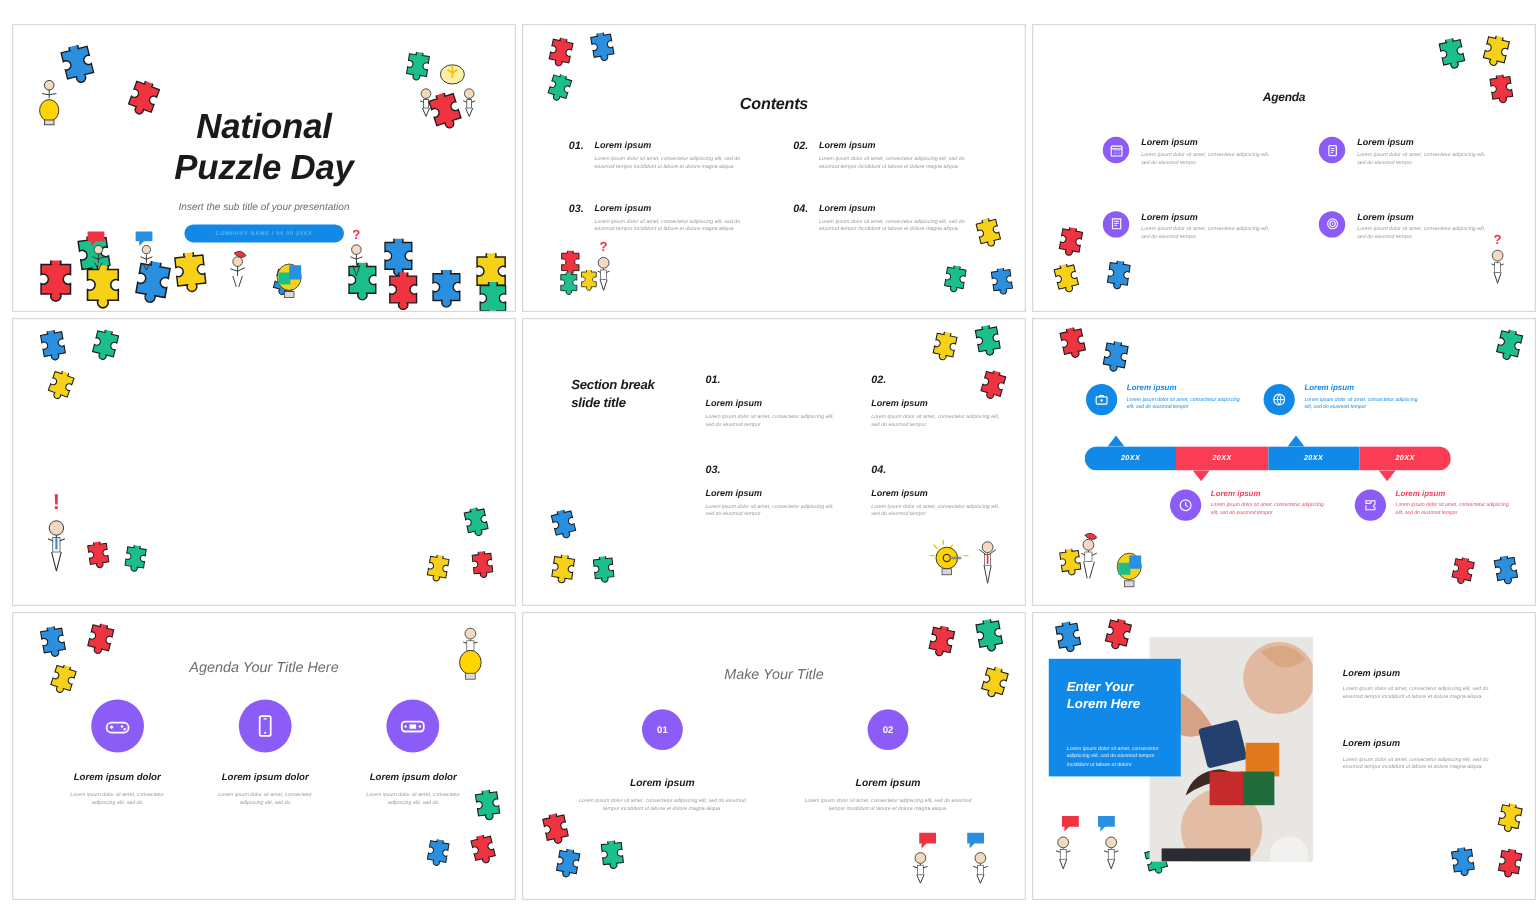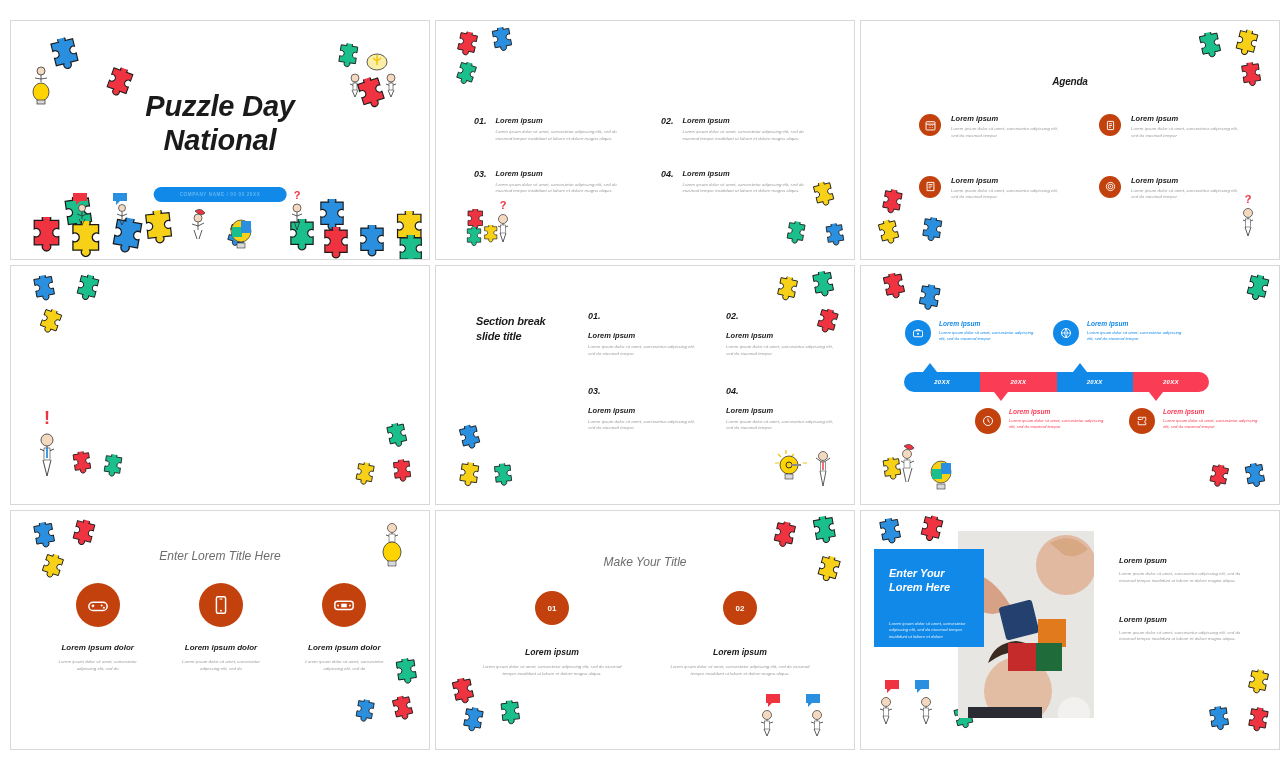--- a/index.html
+++ b/index.html
@@ -84,21 +84,21 @@
   
   .s3-title { position: absolute; left:0; right:0; top: 55px; text-align:center; font-size: 10px; }
   .s3-grid {
     position: absolute; left: 58px; top: 93px; width: 330px;
     display: grid; grid-template-columns: 1fr 1fr;
     column-gap: 30px; row-gap: 36px;
   }
   .s3-item { display: flex; gap: 10px; align-items: flex-start; }
   .circ {
     flex: 0 0 auto; border-radius: 50%;
-    background: #c2410c;
+    background: #8b5cf6;
     display: flex; align-items: center; justify-content: center;
   }
   .circ-22 { width: 22px; height: 22px; }
   .s3-item .txt { max-width: 108px; }
   .s3-item .t-head { margin-bottom: 3px; }
 
   
   .s5-title {
     position: absolute; left: 40px; top: 48px;
     font-size: 11px; line-height: 1.4; width: 110px;
@@ -247,23 +247,24 @@
     </span>
     <span class="fig" style="left:372px;top:52px">
       <svg width="16" height="26" viewBox="0 0 16 26">
         <circle cx="8" cy="5" r="4" fill="#f3d9c0" stroke="#333" stroke-width="0.7"></circle>
         <path d="M8 9 v8 M3 11 l5 2 5-2 M5 17 l3 7 M11 17 l-3 7" stroke="#333" stroke-width="0.8" fill="none"></path>
         <rect x="6" y="10" width="4" height="7" fill="#fff" stroke="#333" stroke-width="0.6"></rect>
       </svg>
     </span>
 
     <div class="s1-title t-title">
+      <div>National</div>
       <div>Puzzle Day</div>
-      <div>National</div>
-    </div>
+    </div>
+    <div class="s1-sub">Insert the sub title of your presentation</div>
     <div class="s1-btn">COMPANY NAME / 00 00 20XX</div>
 
     <span class="pz" style="left:8px;top:196px">
         <svg width="44" height="44" viewBox="0 0 52 52">
           <use href="#puzzle-path" fill="#EF3340" stroke="#1a1a1a" stroke-width="1.5"></use>
         </svg>
       </span>
     <span class="pz" style="left:42px;top:176px;transform:rotate(-8deg)">
         <svg width="42" height="42" viewBox="0 0 52 52">
           <use href="#puzzle-path" fill="#1BBF8C" stroke="#1a1a1a" stroke-width="1.5"></use>
@@ -405,20 +406,21 @@
       </span>
     <span class="fig" style="left:58px;top:178px">
       <svg width="18" height="44" viewBox="0 0 18 44">
         <text x="9" y="10" font-size="11" fill="#EF3340" text-anchor="middle" font-weight="bold">?</text>
         <circle cx="9" cy="20" r="4.5" fill="#f3d9c0" stroke="#333" stroke-width="0.7"></circle>
         <path d="M9 25 v9 M4 27 l5 2 5-2 M6 34 l3 9 M12 34 l-3 9" stroke="#333" stroke-width="0.8" fill="none"></path>
         <rect x="6.5" y="26" width="5" height="8" fill="#fff" stroke="#333" stroke-width="0.5"></rect>
       </svg>
     </span>
 
+    <div class="s2-title t-title">Contents</div>
     <div class="s2-grid">
       <div class="s2-item">
         <span class="t-num">01.</span>
         <span class="txt">
           <div class="t-head">Lorem ipsum</div>
           <div class="t-body">Lorem ipsum dolor sit amet, consectetur adipiscing elit, sed do eiusmod tempor incididunt ut labore et dolore magna aliqua.</div>
         </span>
       </div>
       <div class="s2-item">
         <span class="t-num">02.</span>
@@ -822,21 +824,21 @@
     <span class="fig" style="left:368px;top:10px">
       <svg width="26" height="46" viewBox="0 0 26 46">
         <circle cx="13" cy="7" r="4.5" fill="#f3d9c0" stroke="#333" stroke-width="0.7"></circle>
         <path d="M13 12 v8 M7 14 l6 2 6-2" stroke="#333" stroke-width="0.8" fill="none"></path>
         <rect x="10" y="13" width="6" height="8" fill="#fff" stroke="#333" stroke-width="0.5"></rect>
         <ellipse cx="13" cy="31" rx="9" ry="10" fill="#FFD400" stroke="#333" stroke-width="0.8"></ellipse>
         <rect x="9" y="40" width="8" height="5" fill="#d8d8d8" stroke="#333" stroke-width="0.6"></rect>
       </svg>
     </span>
 
-    <div class="s7-title">Enter Lorem Title Here</div>
+    <div class="s7-title">Agenda Your Title Here</div>
     <div class="s7-grid">
       <div>
         <span class="circ circ-44">
           <svg width="22" height="22" viewBox="0 0 24 24">
               <rect x="2" y="9" width="20" height="9" rx="4.5" fill="none" stroke="#fff" stroke-width="1.6"></rect>
               <path d="M6.5 11.5 v3 M5 13 h3" stroke="#fff" stroke-width="1.5"></path>
               <circle cx="16" cy="12.5" r="1.1" fill="#fff"></circle>
               <circle cx="18.5" cy="15" r="1.1" fill="#fff"></circle>
             </svg>
         </span>

